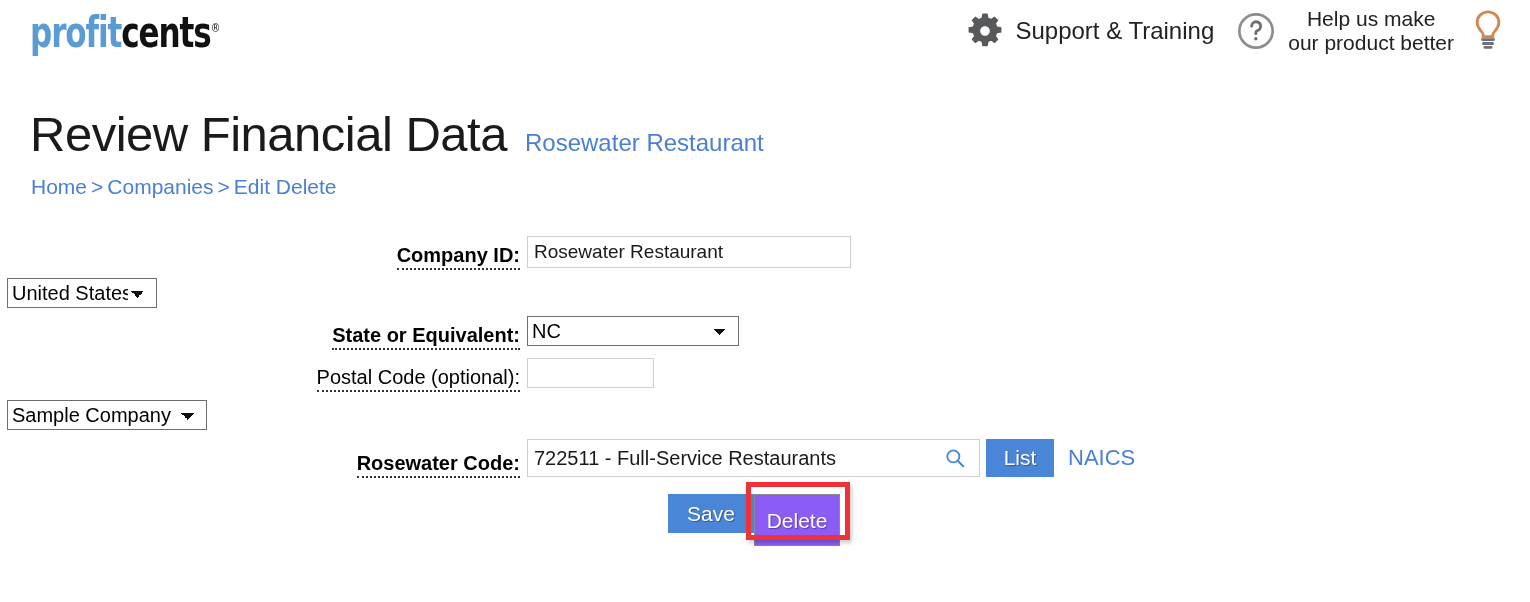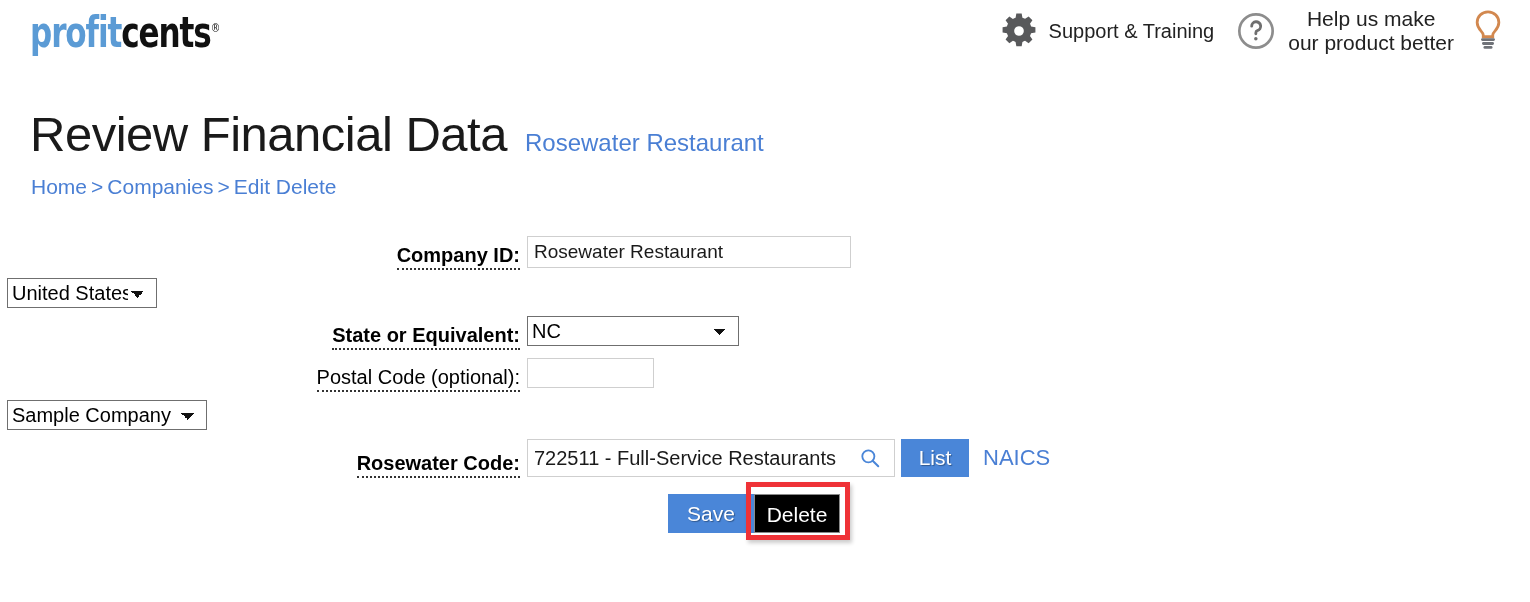--- a/index.html
+++ b/index.html
@@ -54,21 +54,21 @@
     align-items: center;
     gap: 0px;
   }
   .hdr-item {
     display: flex;
     align-items: center;
     height: 62px;
   }
   .gear-icon { width: 40px; height: 40px; display:block; }
   .support-text {
-    font-size: 20px;
+    font-size: 24px;
     color: #222222;
     margin-left: 10px;
     margin-right: 22px;
     white-space: nowrap;
   }
   .q-icon { width: 40px; height: 40px; display:block; }
   .help-text {
     font-size: 21px;
     color: #222222;
     line-height: 1.16;
@@ -202,21 +202,21 @@
   .row-orgtype { margin-bottom: 9px; }
   .row-orgtype .lbl-cell { padding-top: 8px; }
   #org-type-select { width: 200px; height: 30px; padding-right: 30px; }
 
   .row-industry .lbl-cell { padding-top: 13px; }
   .industry-wrap {
     position: relative;
     display: inline-block;
   }
   #industry-input {
-    width: 368px;
+    width: 453px;
     height: 38px;
     font-size: 20px;
     padding-right: 48px;
   }
   .search-icon {
     position: absolute;
     right: 14px;
     top: 50%;
     transform: translateY(-50%);
     width: 22px;
@@ -269,22 +269,22 @@
     height: 39px;
     background: #4a86d8;
     line-height: 39px;
   }
   .delete-wrap {
     position: relative;
     margin-left: 0px;
   }
   .delete-btn {
     width: 86px;
-    height: 39px;
-    background: #000000;
+    height: 52px;
+    background: #8b5cf6;
     line-height: 39px;
     border: 1px solid #8a8a8a;
     box-sizing: border-box;
   }
   .hl-box {
     position: absolute;
     left: -8px;
     top: -12px;
     width: 104px;
     height: 58px;

